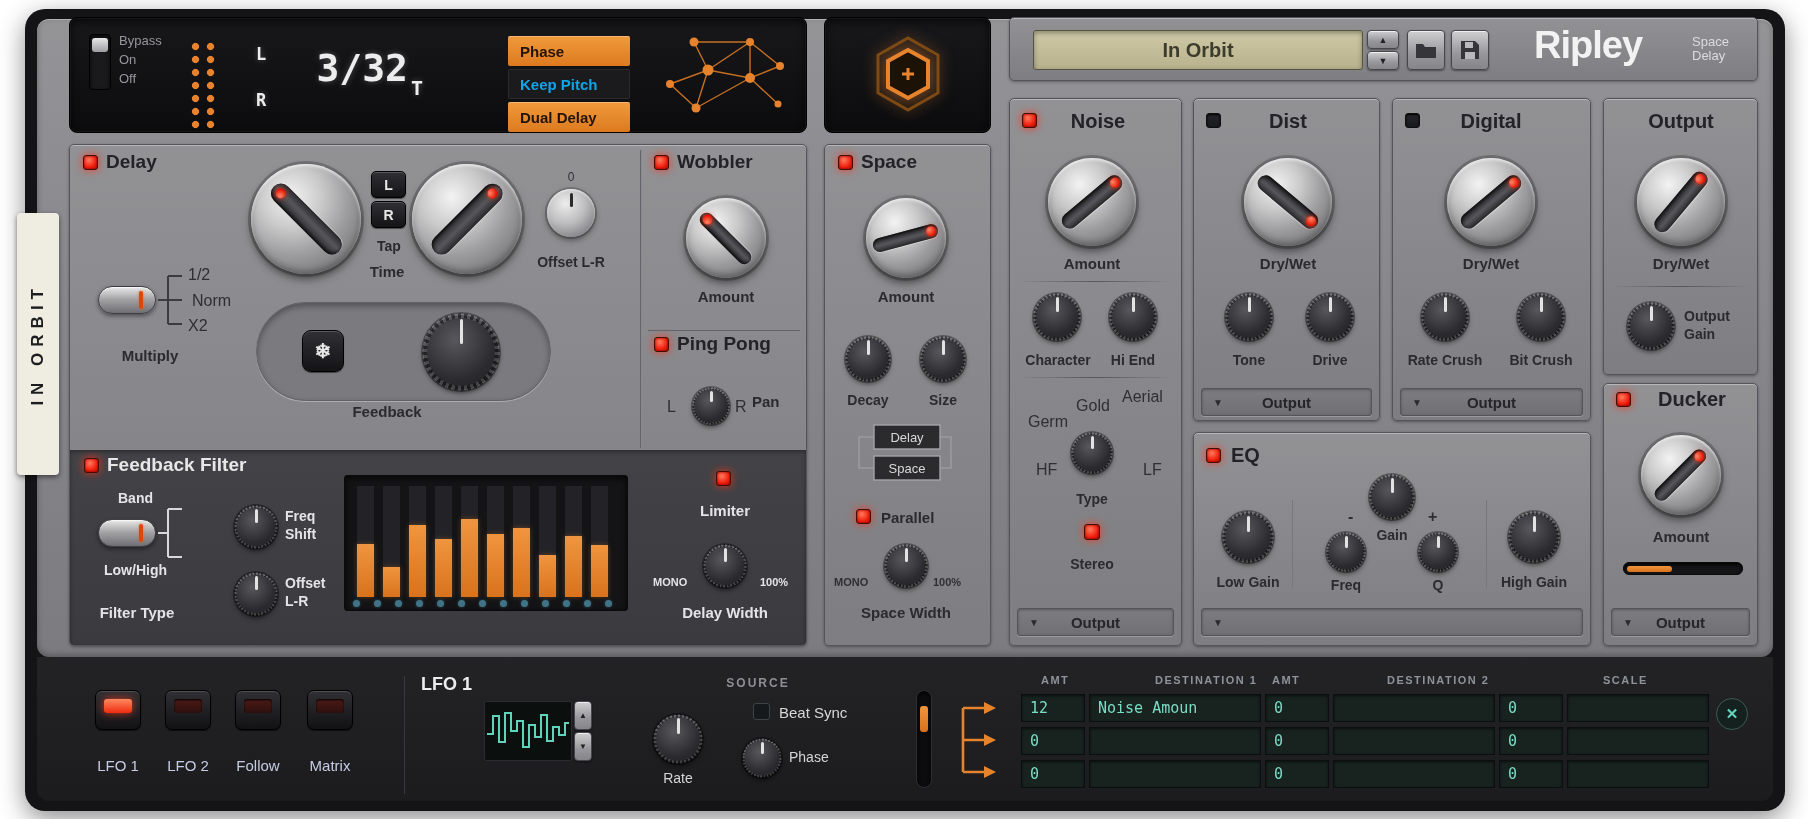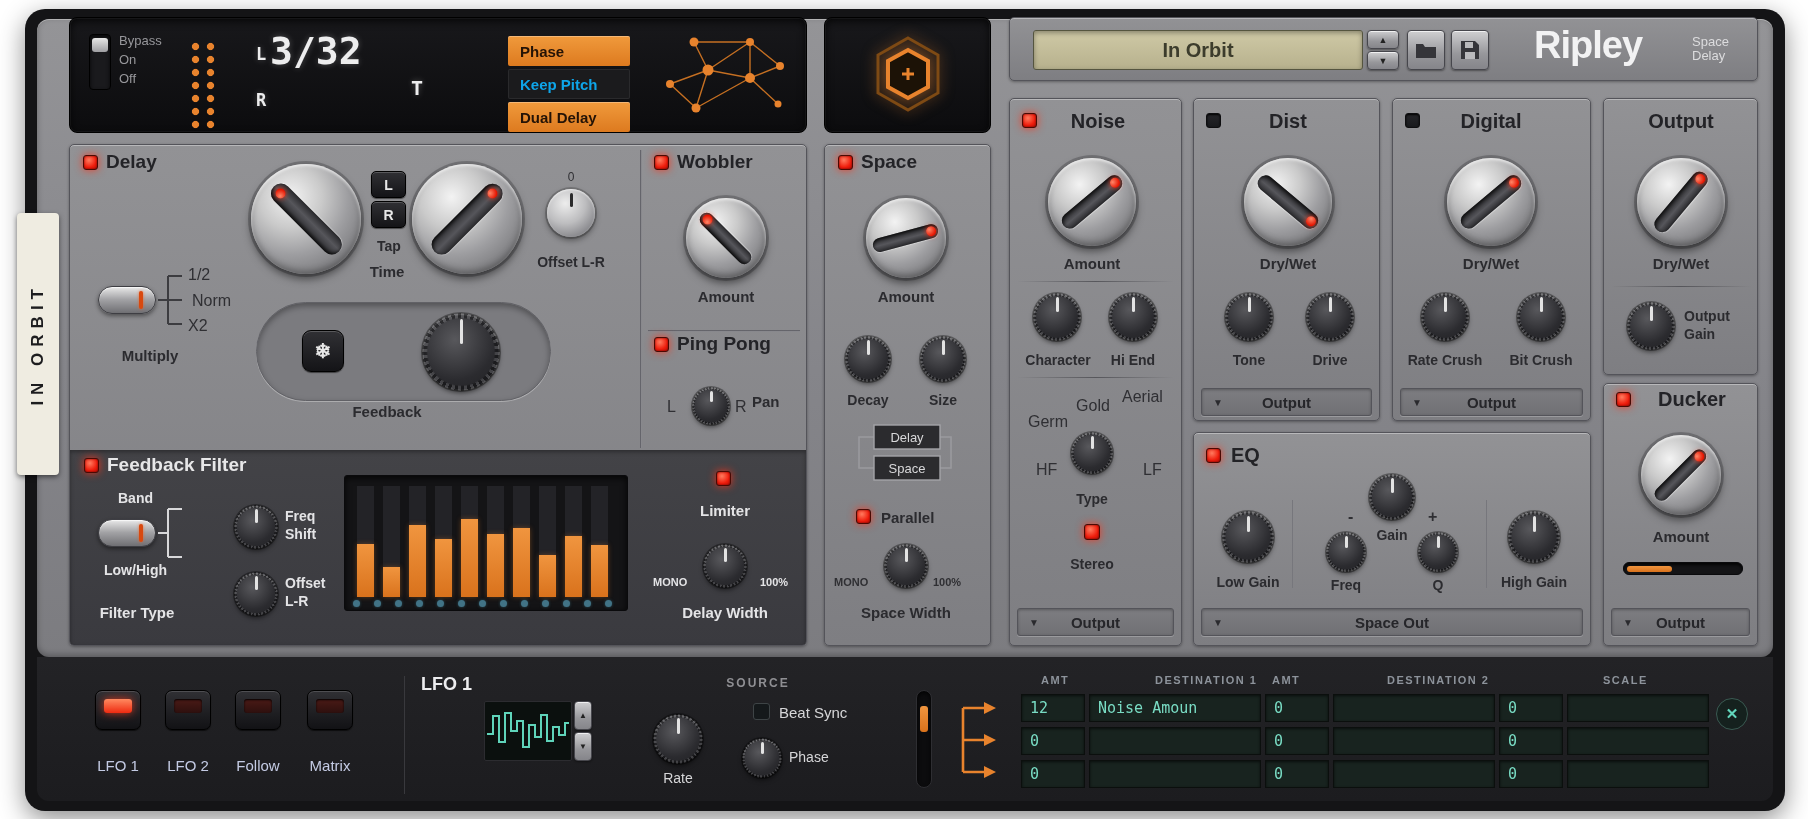--- a/index.html
+++ b/index.html
@@ -95,21 +95,21 @@
     <div class="abs" style="left:19px;top:16px;width:22px;height:56px;background:#1a1a1d;border-radius:4px;border:1px solid #000;box-shadow:inset 0 2px 4px rgba(0,0,0,.8)">
       <div class="abs" style="left:2px;top:3px;width:16px;height:14px;border-radius:3px;background:linear-gradient(180deg,#e8e8e8,#9e9ea2)"></div>
     </div>
     <div class="abs" style="left:49px;top:15px;font-size:13px;color:#97979b">Bypass</div>
     <div class="abs" style="left:49px;top:34px;font-size:13px;color:#97979b">On</div>
     <div class="abs" style="left:49px;top:53px;font-size:13px;color:#97979b">Off</div>
 
     <div class="abs ledgrid" style="left:118px;top:22px;width:30px;height:90px"></div>
 
     <div class="abs seg" style="left:186px;top:26px;font-size:17px">L</div>
-    <div class="abs seg" style="left:200px;top:11px;width:138px;text-align:left;font-size:38px">3/32</div>
+    <div class="abs seg" style="left:200px;top:28px;width:138px;text-align:right;font-size:38px">3/32</div>
     <div class="abs seg" style="left:186px;top:72px;font-size:17px">R</div>
     <div class="abs seg" style="left:341px;top:58px;font-size:20px">T</div>
 
     <div class="abs modebtn orange" style="left:438px;top:18px;width:122px;height:30px">
         <span>Phase</span>
       </div>
     <div class="abs modebtn dark" style="left:438px;top:51px;width:122px;height:30px">
         <span>Keep Pitch</span>
       </div>
     <div class="abs modebtn orange" style="left:438px;top:84px;width:122px;height:30px">
@@ -415,21 +415,20 @@
   <div class="abs lbl14 cx" style="left:1392px;top:527px">Gain</div>
   <div class="abs dknob" style="left:1327px;top:533px;width:38px;height:38px"></div>
   <div class="abs lbl14 cx" style="left:1346px;top:577px">Freq</div>
   <div class="abs dknob" style="left:1419px;top:533px;width:38px;height:38px"></div>
   <div class="abs lbl14 cx" style="left:1438px;top:577px">Q</div>
   <div class="abs vdiv" style="left:1486px;top:500px;height:88px;width:1px"></div>
   <div class="abs dknob" style="left:1509px;top:512px;width:50px;height:50px"></div>
   <div class="abs lbl14 cx" style="left:1534px;top:574px">High Gain</div>
   <div class="abs outbar" style="left:1201px;top:608px;width:382px;height:28px">
     <span class="tri">▼</span>
-    <span class="txt">Space Out</span>
   </div>
 
   <div class="abs panel" style="left:1603px;top:98px;width:155px;height:277px"></div>
   <div class="abs title2 cx" style="left:1681px;top:110px">Output</div>
   <div class="abs mknob" style="left:1637px;top:158px;width:88px;height:88px;--a:-50deg;--r:30px">
       <div class="slot"></div>
       <div class="dot"></div>
     </div>
   <div class="abs lbl cx" style="left:1681px;top:255px">Dry/Wet</div>
   <div class="abs hdiv" style="left:1611px;top:286px;width:140px"></div>

